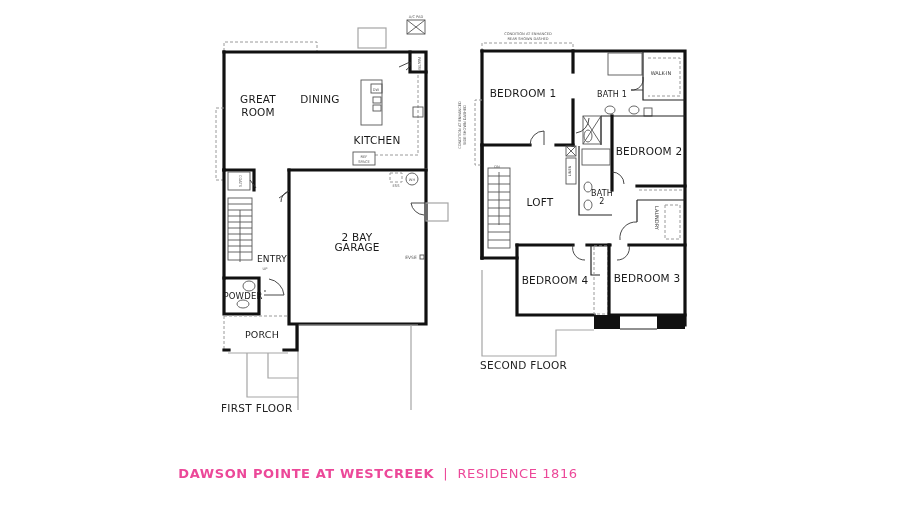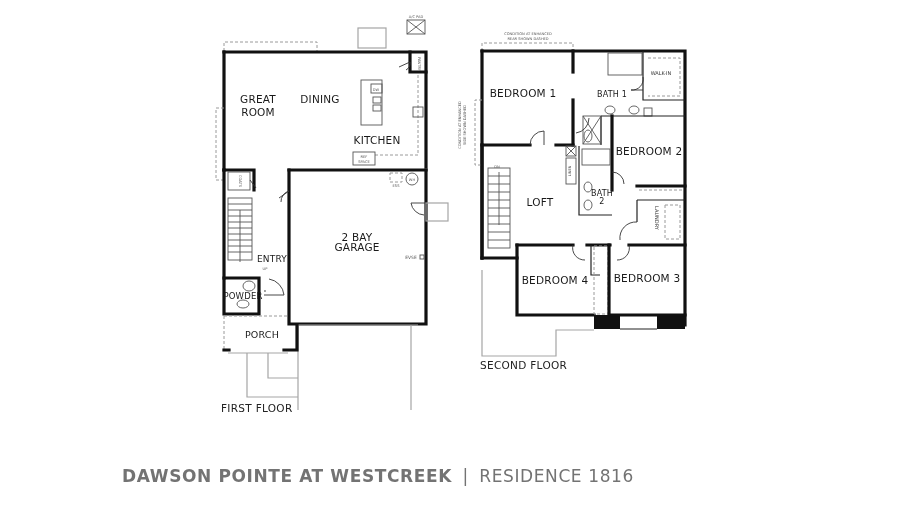--- a/index.html
+++ b/index.html
@@ -10,21 +10,21 @@
   .dash { stroke: #9a9a9a; stroke-width: 1; fill: none; stroke-dasharray: 3 2; }
   .grey { stroke: #a5a5a5; stroke-width: 1.2; fill: none; }
   .fix { stroke: #555; stroke-width: 0.9; fill: none; }
   .door { stroke: #333; stroke-width: 0.9; fill: none; }
   .room { font-family: "DejaVu Sans", sans-serif; font-size: 10.5px; fill: #1a1a1a; letter-spacing: 0.2px; }
   .small { font-family: "DejaVu Sans", sans-serif; font-size: 5px; fill: #333; }
   .tiny { font-family: "DejaVu Sans", sans-serif; font-size: 3.6px; fill: #555; }
   .floor-label { font-family: "DejaVu Sans", sans-serif; font-size: 10.5px; fill: #222; letter-spacing: 0.3px; }
   .title {
     position: absolute; left: 0; width: 756px; top: 466px; text-align: center;
-    font-family: "DejaVu Sans", sans-serif; font-size: 17px; font-weight: bold; color: #737373; letter-spacing: 0.6px;
+    font-family: "DejaVu Sans", sans-serif; font-size: 13px; font-weight: bold; color: #ec4899; letter-spacing: 0.6px;
   }
   .title .sep { font-weight: normal; margin: 0 4px; }
   .title .res { font-weight: normal; }
 </style>
 </head>
 <body>
 
 <svg id="plan" viewBox="0 0 900 505" xmlns="http://www.w3.org/2000/svg">
 
   <g>

